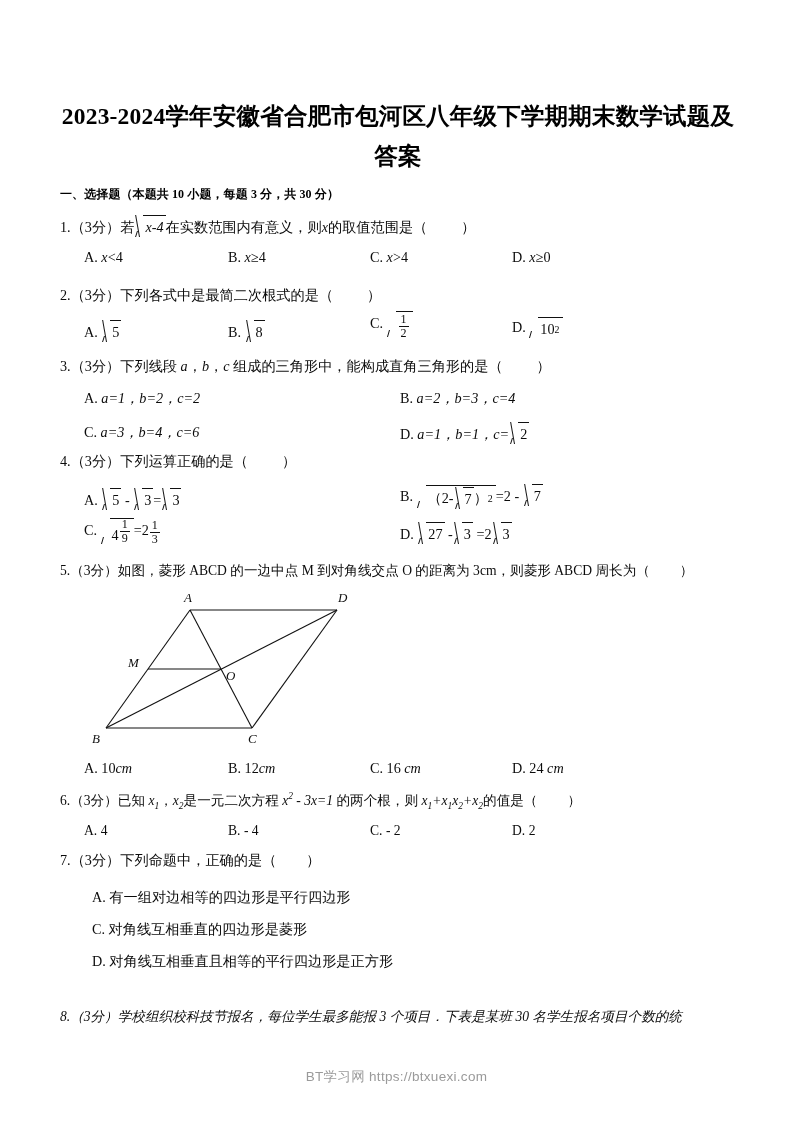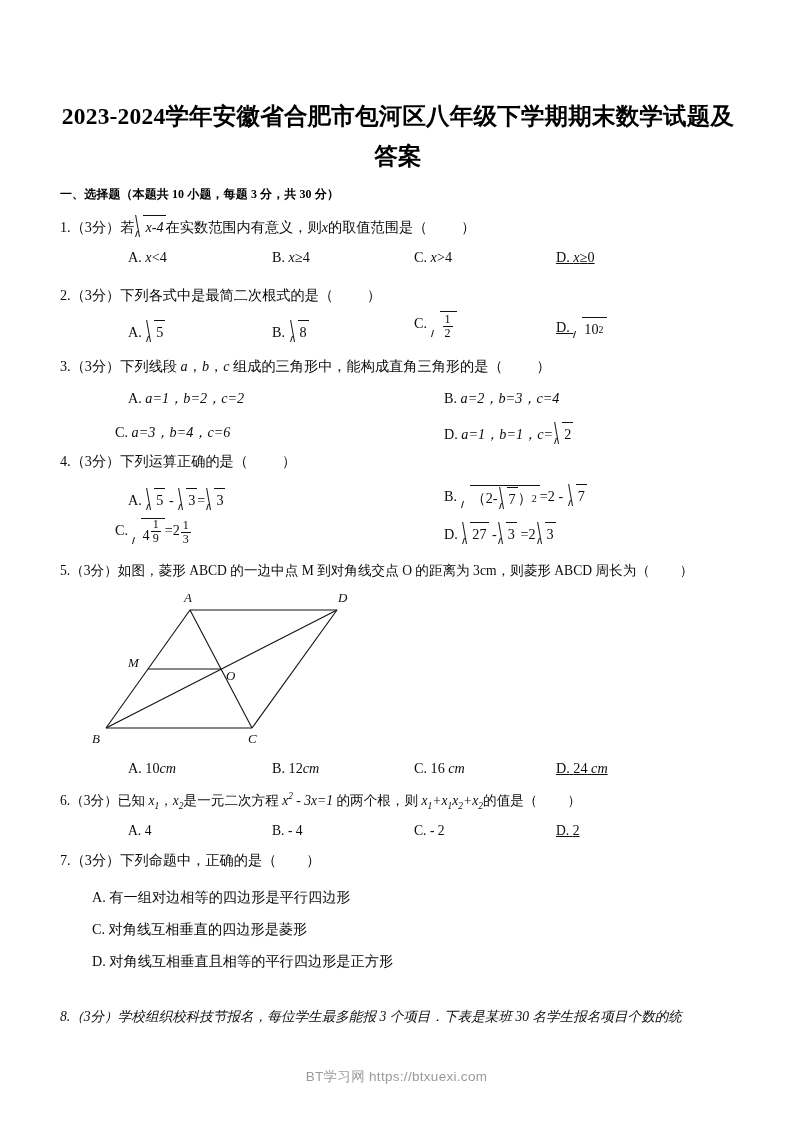--- a/index.html
+++ b/index.html
@@ -67,34 +67,34 @@
   .opts {
     margin-top: 9px;
     position: relative;
   }
   
   .opts.row4 { display: block; height: 24px; }
   .opts.row4 .opt { position: absolute; top: 0; }
   .opts.row4 .opt:nth-child(1) { left: 24px; }
   .opts.row4 .opt:nth-child(2) { left: 168px; }
   .opts.row4 .opt:nth-child(3) { left: 310px; }
-  .opts.row4 .opt:nth-child(4) { left: 452px; text-decoration: underline; }
+  .opts.row4 .opt:nth-child(4) { left: 452px; }
 
   
   .opts.grid2 { display: block; }
   .opts.grid2 .opt { position: absolute; }
   .opts.grid2 .opt:nth-child(1) { left: 24px; top: 0; }
   .opts.grid2 .opt:nth-child(2) { left: 340px; top: 0; }
-  .opts.grid2 .opt:nth-child(3) { left: 11px; top: 34px; }
+  .opts.grid2 .opt:nth-child(3) { left: 24px; top: 34px; }
   .opts.grid2 .opt:nth-child(4) { left: 340px; top: 34px; }
 
   
   .opts.stack .opt { display: block; margin-left: 32px; margin-bottom: 11px; }
 
-  .opt { white-space: nowrap; margin-left: 44px; }
+  .opt { white-space: nowrap; }
   .opt-key { font-style: normal; }
 
   .ital { font-style: italic; }
 
   
   .rad { display: inline-flex; align-items: stretch; vertical-align: middle; position: relative; }
   .rad > .sign {
     display: inline-block;
     position: relative;
     width: 9px;

